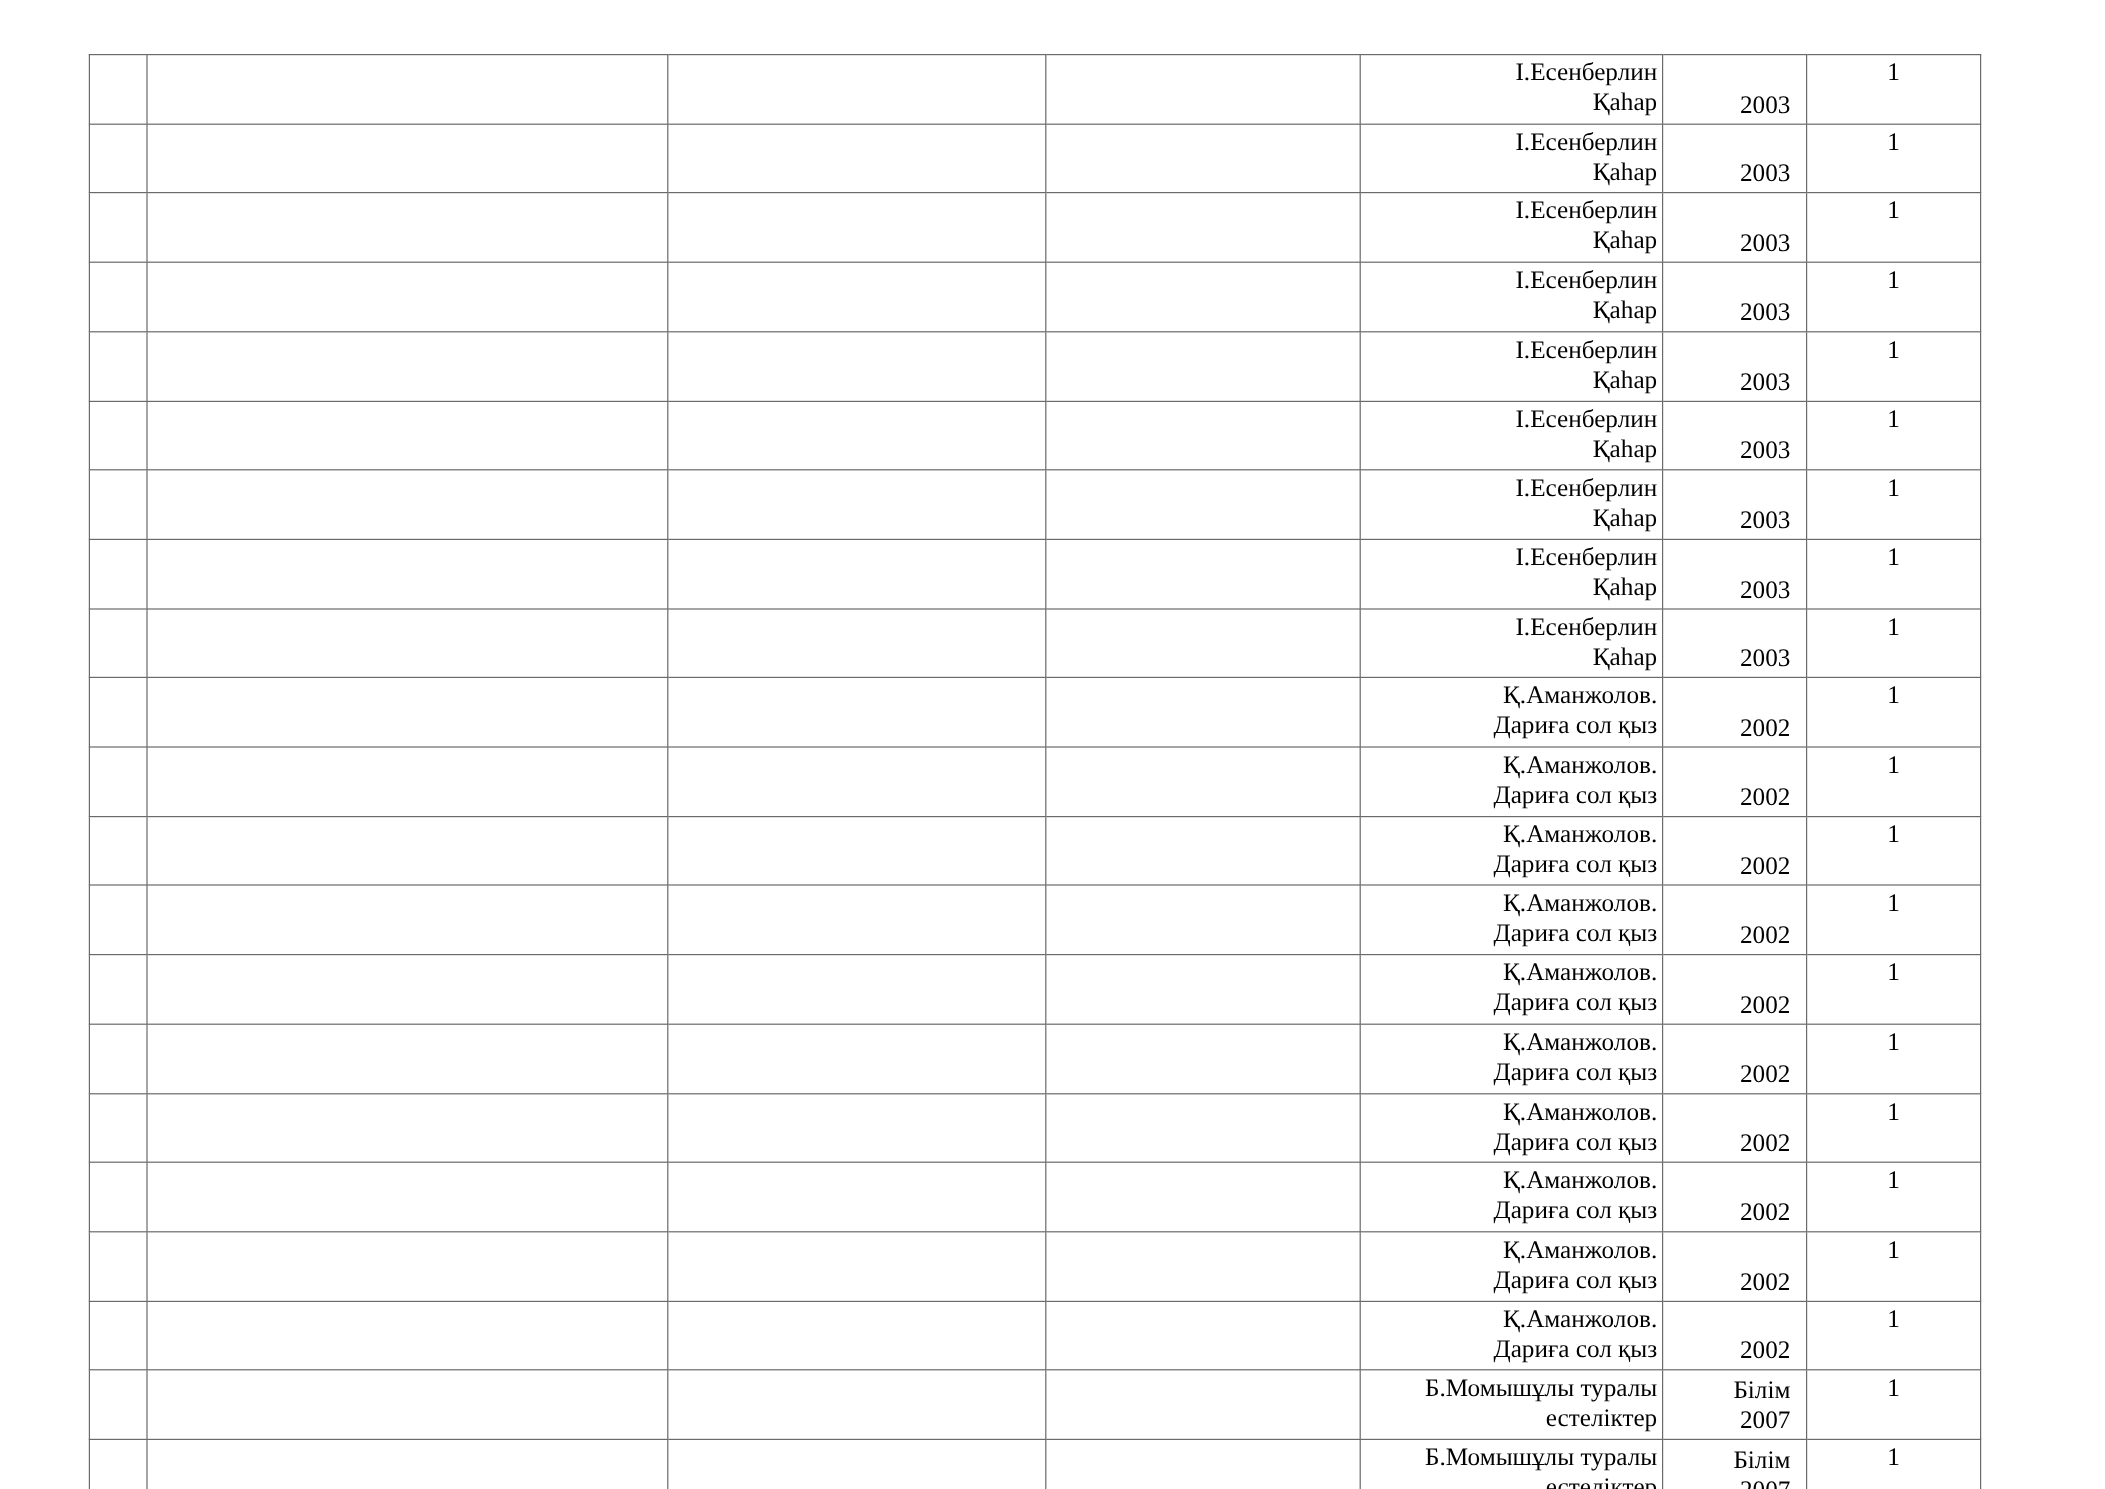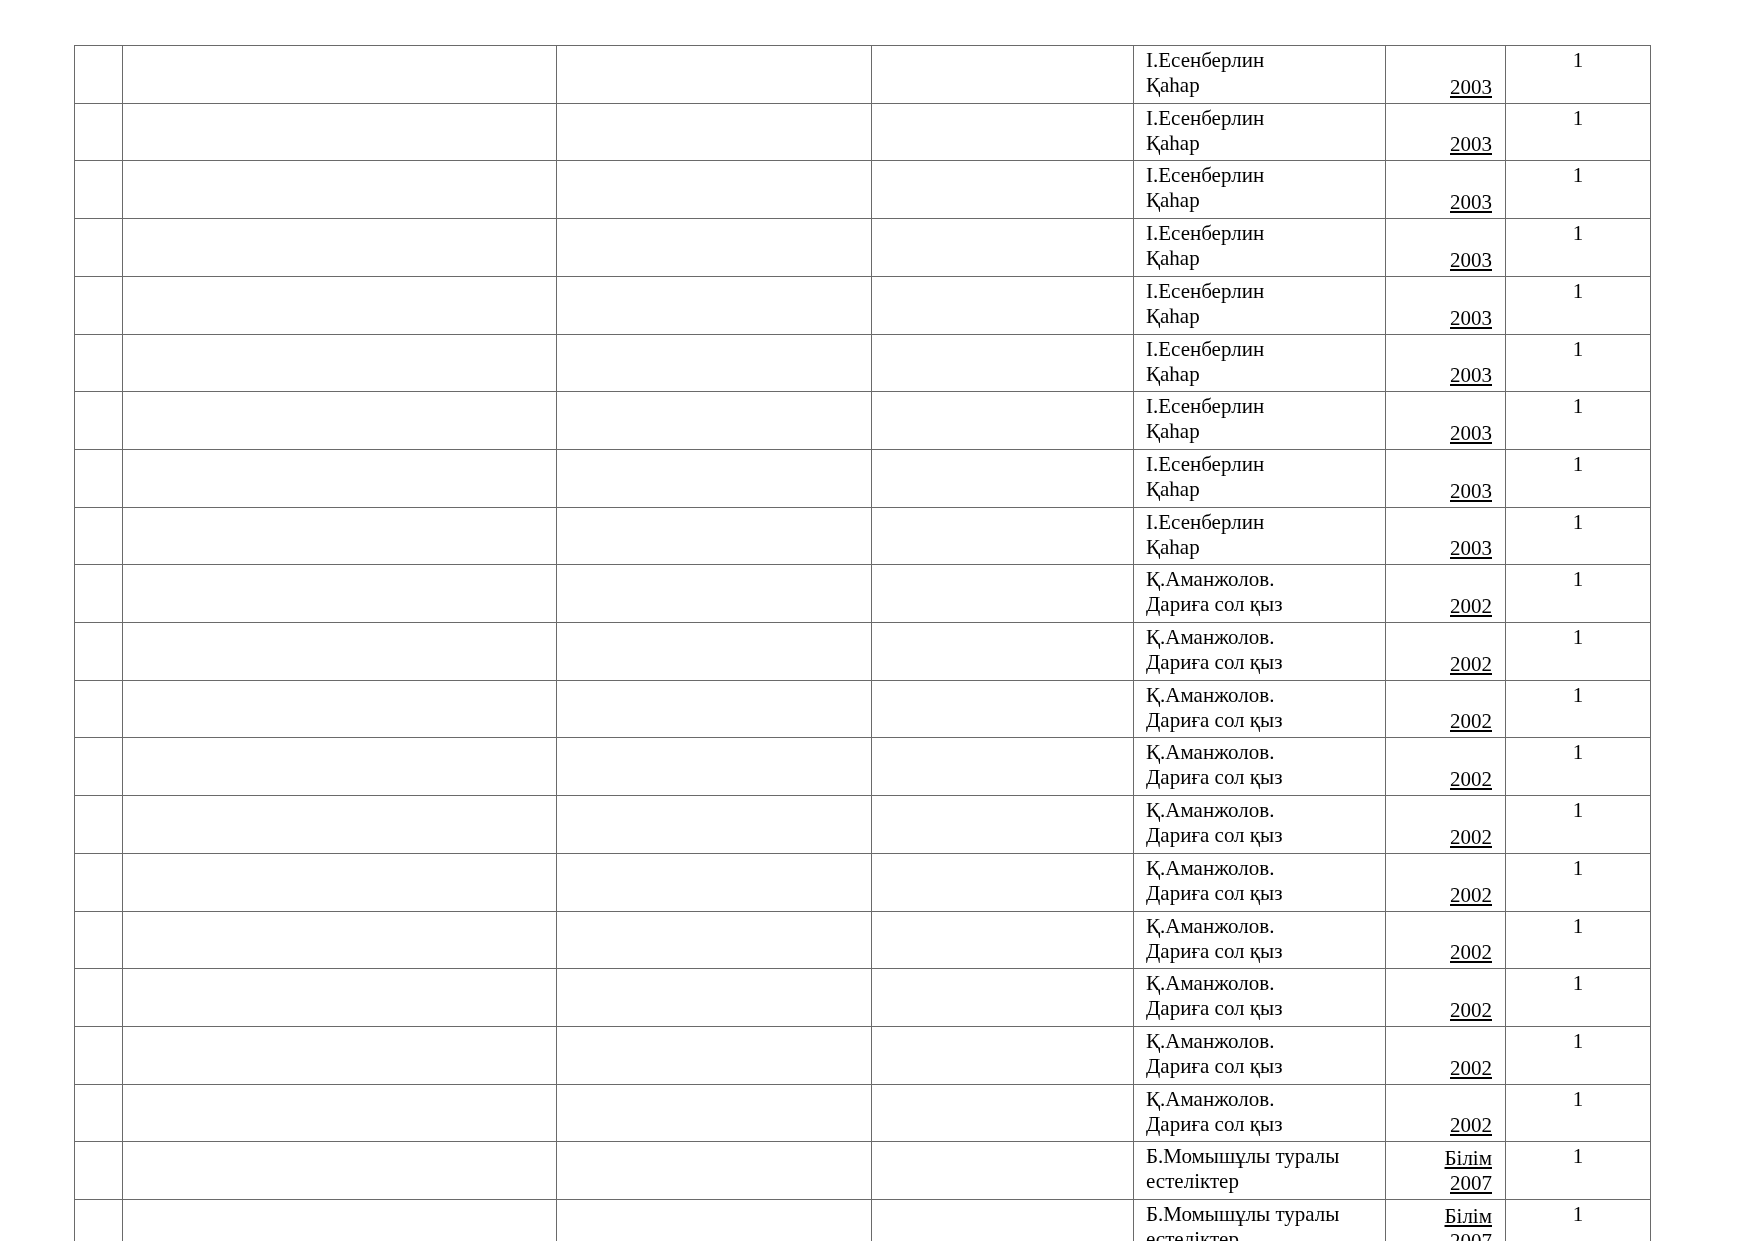--- a/index.html
+++ b/index.html
@@ -26,27 +26,26 @@
     padding:0;
     font-size:21px;
     line-height:25px;
     height:53.71px;
     overflow:hidden;
     background:var(--page-bg);
   }
   td.c-title{
     vertical-align:top;
     padding:2px 4px 0 12px;
-    text-align:left;
+    text-align:right;
   }
   td.c-year{
     vertical-align:bottom;
     padding:0 13px 3px 4px;
     text-align:right;
-    text-decoration:underline;
   }
   td.c-count{
     vertical-align:top;
     padding-top:2px;
     text-align:center;
   }
   .line{white-space:nowrap;}
 </style>
 </head>
 <body>

